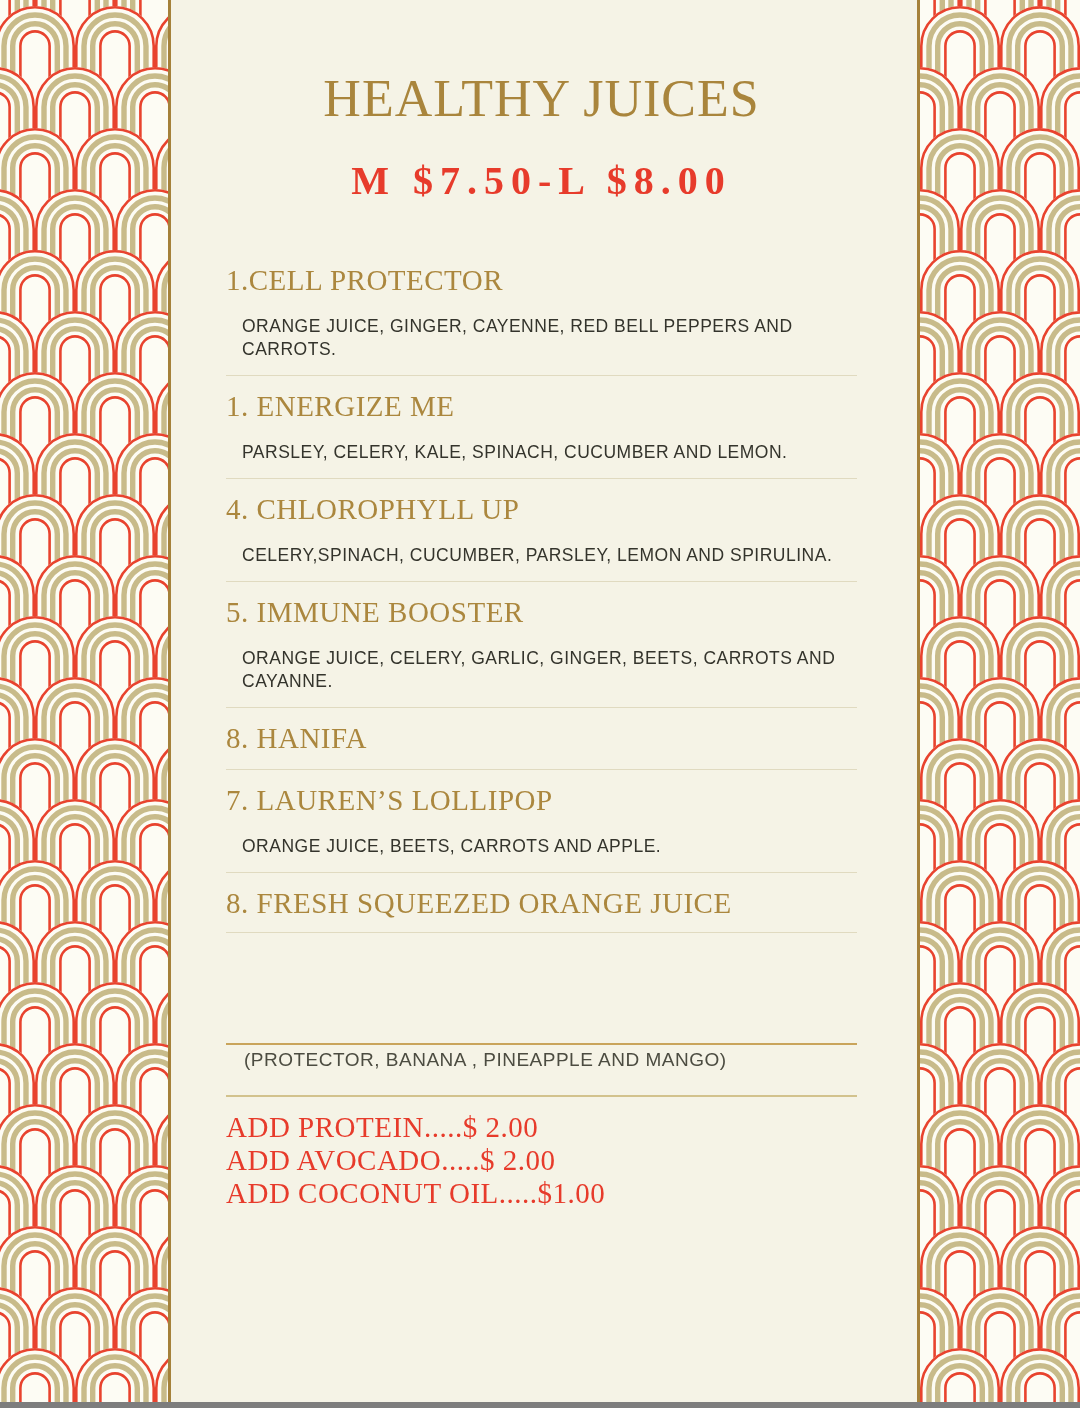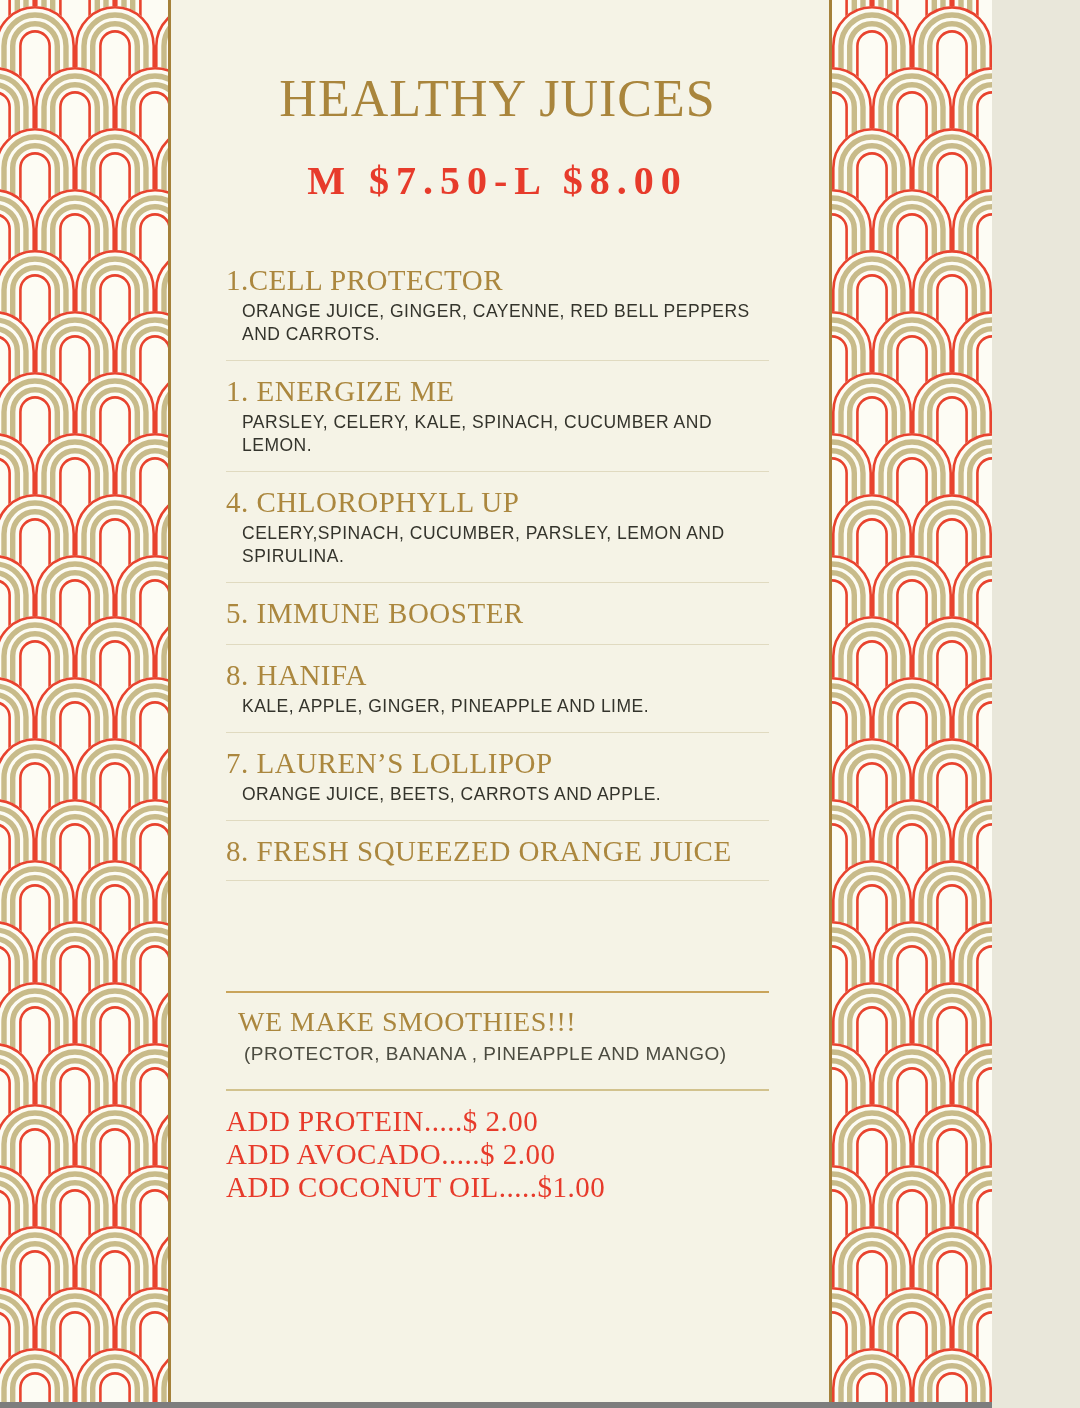--- a/index.html
+++ b/index.html
@@ -1,18 +1,18 @@
 <!DOCTYPE html>
 <html style="--page-bg: #f5f3e6; --band-bg: #fdfcf4; --pattern-red: #e8432e; --pattern-tan: #c8bb8a; --border-gold: #a5813a; --title-gold: #a9853c; --heading-gold: #ab873e; --accent-red: #e73b2b; --text-dark: #34342c; --text-medium: #4c4c41; --divider-light: #e0dac0; --divider-gold: #c9a45b; --divider-tan: #d2c28d; --bottom-bar: #7d7d7d;"><head>
 <meta charset="utf-8">
 <style>
   html,body{margin:0;padding:0;background:#e9e7da;}
   .page{
     position:relative;
-    width:992px;height:1408px;
+    width:1080px;height:1408px;
     background:var(--page-bg);
     overflow:hidden;
     font-family:"Liberation Serif","DejaVu Serif",serif;
   }
   
   .band{position:absolute;top:0;height:1408px;background:var(--band-bg);}
   .band-left{left:0;width:168px;border-right:3px solid var(--border-gold);}
   .band-right{right:0;width:160px;border-left:3px solid var(--border-gold);}
   .band svg{display:block;width:100%;height:100%;}
 
@@ -30,21 +30,21 @@
     font-size:40px;line-height:36px;font-weight:bold;
     letter-spacing:7px;color:var(--accent-red);
   }
   .menu-list{margin-top:64px;}
   .item-name{
     display:block;
     font-size:29px;line-height:34px;
     letter-spacing:0.5px;color:var(--heading-gold);
   }
   .item-desc{
-    display:block;margin-top:3px;padding-left:16px;
+    display:block;margin-top:18px;padding-left:16px;
     font-family:"Liberation Sans","DejaVu Sans",sans-serif;
     font-size:17.5px;line-height:23px;letter-spacing:0.5px;
     color:var(--text-dark);
   }
   .item-divider{margin-top:14px;margin-bottom:13px;border-bottom:1px solid var(--divider-light);}
   .menu-item.no-desc .item-divider{margin-top:12px;}
 
   .smoothies-divider-top{margin-top:110px;border-bottom:2px solid var(--divider-gold);}
   .smoothies-heading{
     margin-top:12px;padding-left:12px;
@@ -1140,44 +1140,43 @@
 
 
   <div class="menu-item">
     <span class="item-name">4. CHLOROPHYLL UP</span>
     <span class="item-desc">CELERY,SPINACH, CUCUMBER, PARSLEY, LEMON AND SPIRULINA.</span>
     <div class="item-divider"></div>
   </div>
 
   <div class="menu-item">
     <span class="item-name">5. IMMUNE BOOSTER</span>
+    <span class="item-desc">ORANGE JUICE, CELERY, GARLIC, GINGER, BEETS, CARROTS AND CAYANNE.</span>
     <div class="item-divider"></div>
   </div>
 
   <div class="menu-item">
     <span class="item-name">8. HANIFA</span>
-    <span class="item-desc">KALE, APPLE, GINGER, PINEAPPLE AND LIME.</span>
     <div class="item-divider"></div>
   </div>
 
   <div class="menu-item">
     <span class="item-name">7. LAUREN’S LOLLIPOP</span>
     <span class="item-desc">ORANGE JUICE, BEETS, CARROTS AND APPLE.</span>
     <div class="item-divider"></div>
   </div>
 
   <div class="menu-item no-desc">
     <span class="item-name">8. FRESH SQUEEZED ORANGE JUICE</span>
 
     <div class="item-divider"></div>
   </div>
 </div>
 
     <div class="smoothies-divider-top"></div>
-    <div class="smoothies-heading">WE MAKE SMOOTHIES!!!</div>
     <div class="smoothies-desc">(PROTECTOR, BANANA , PINEAPPLE AND MANGO)</div>
     <div class="smoothies-divider-bottom"></div>
 
     <div class="addons">
         <div class="addon-line">ADD PROTEIN.....$ 2.00</div>
         <div class="addon-line">ADD AVOCADO.....$ 2.00</div>
         <div class="addon-line">ADD COCONUT OIL.....$1.00</div>
       </div>
   </div>
 

